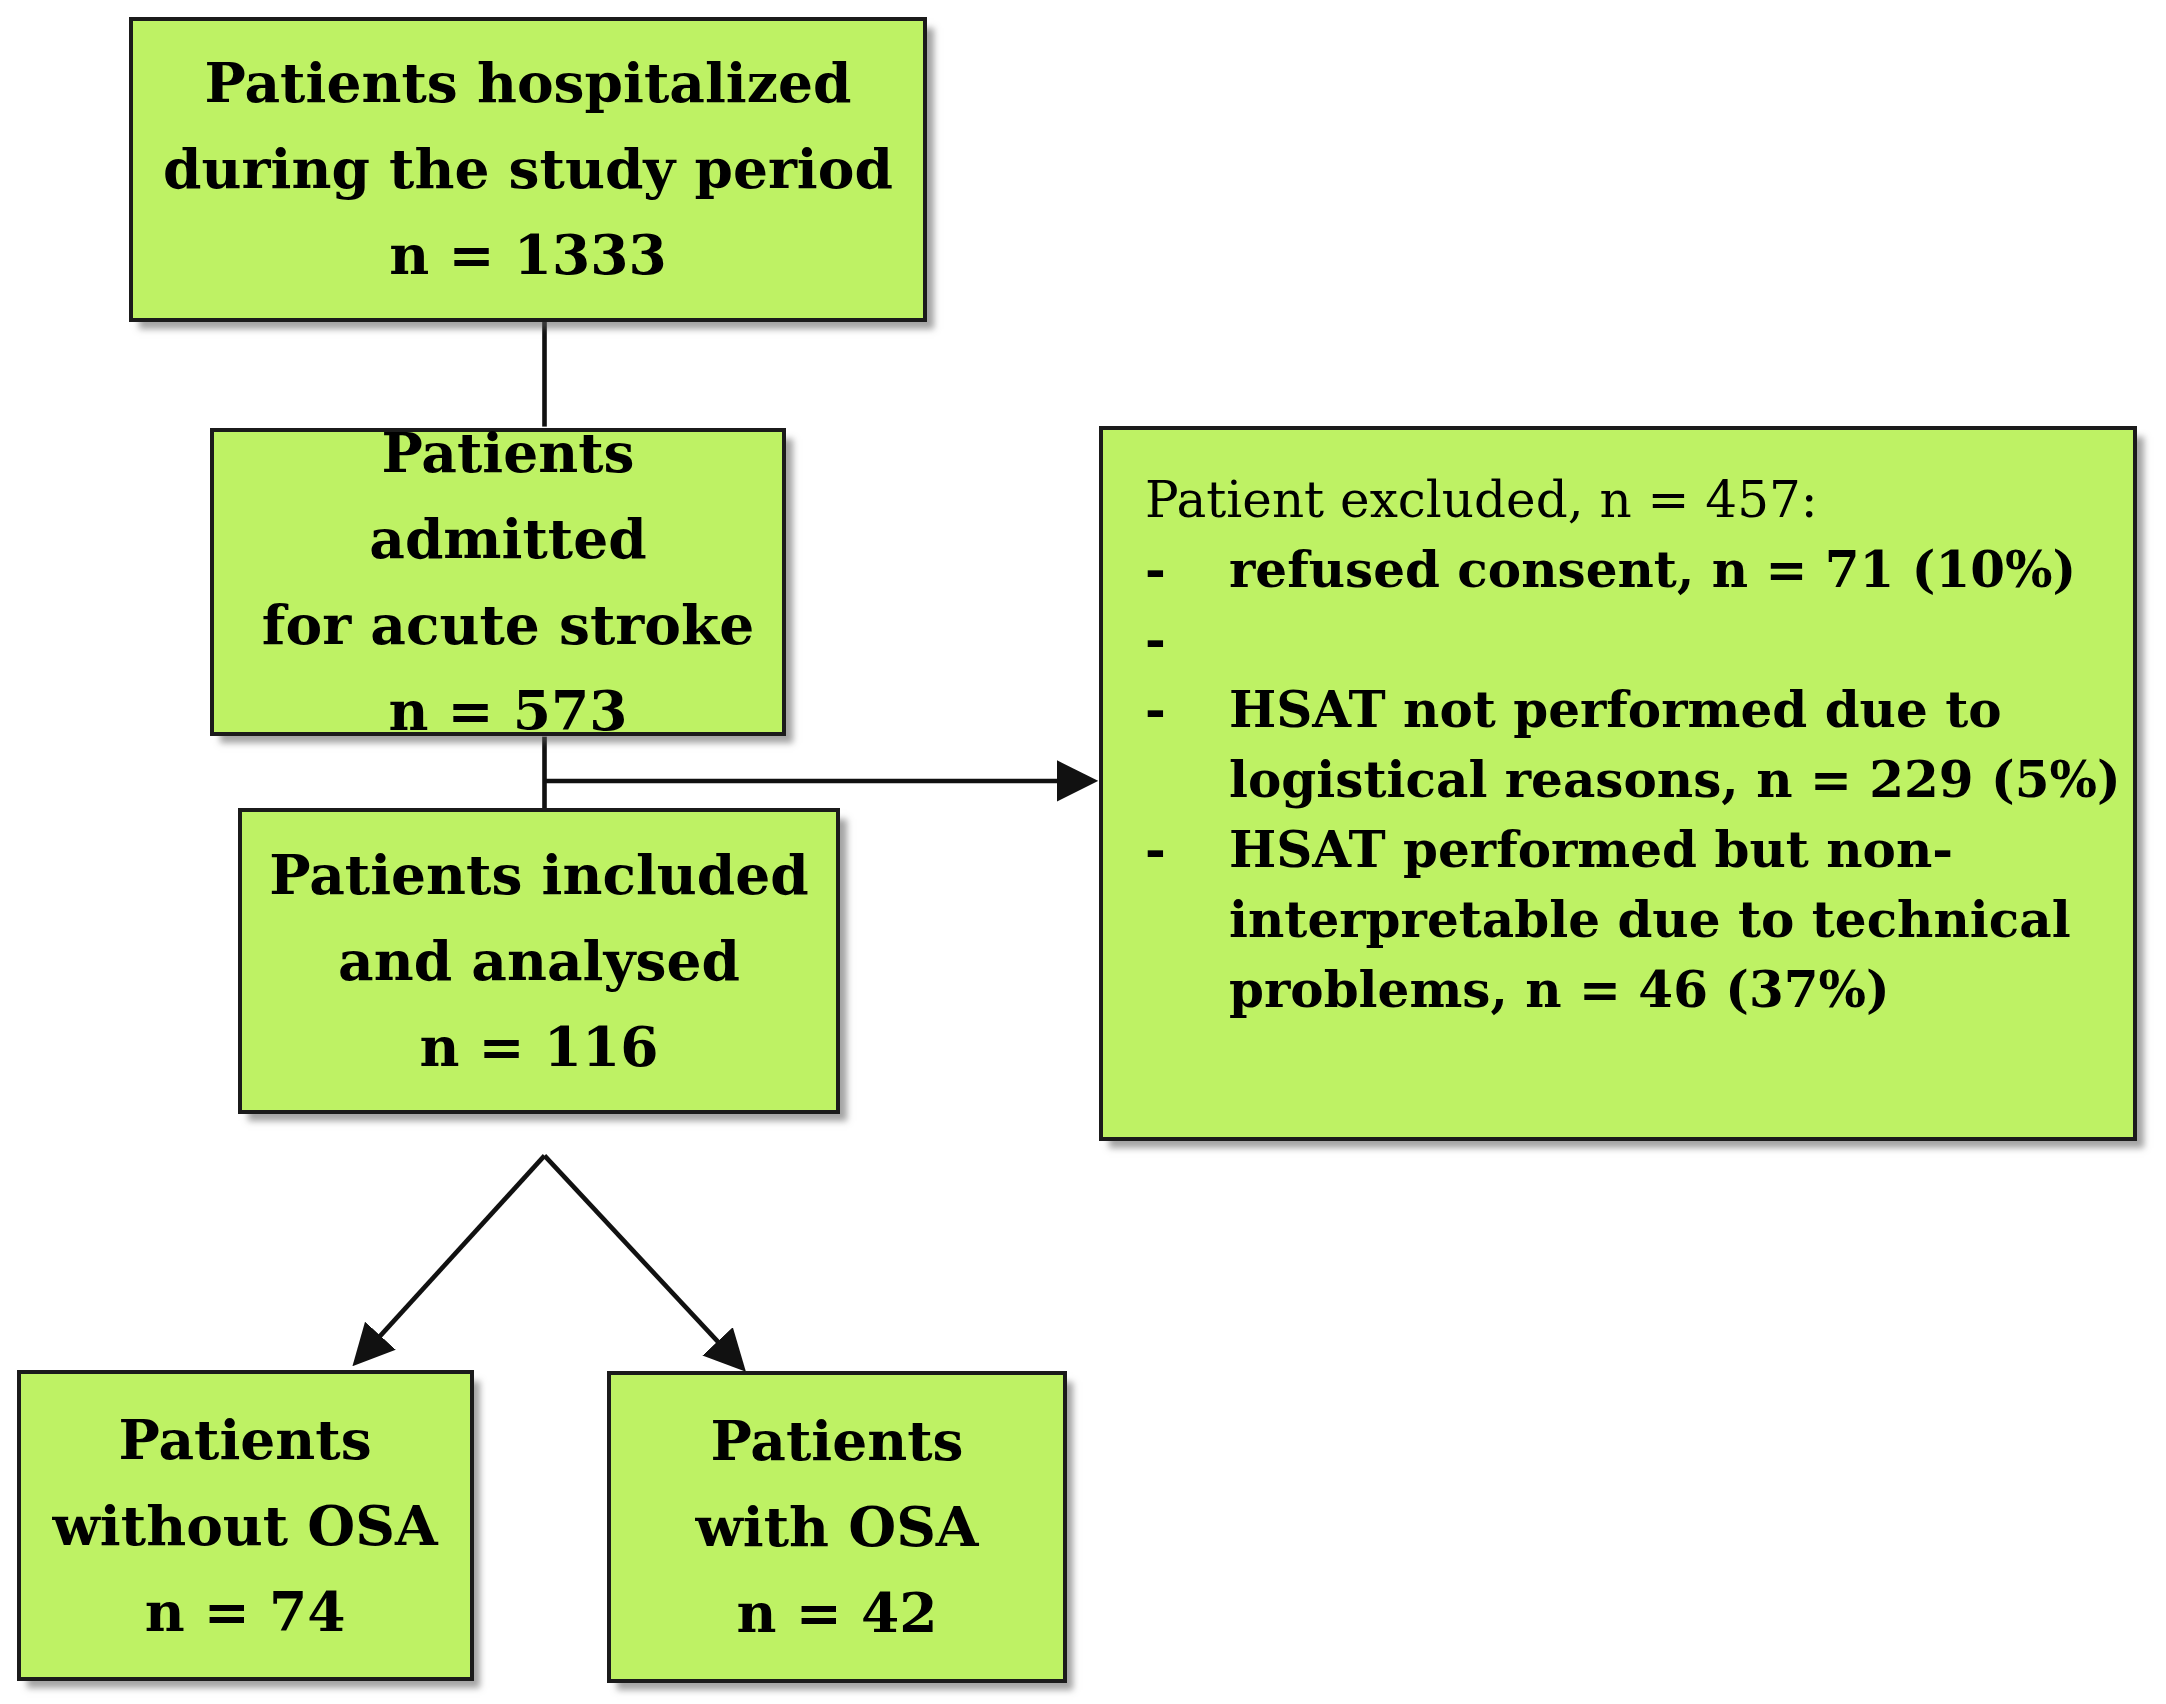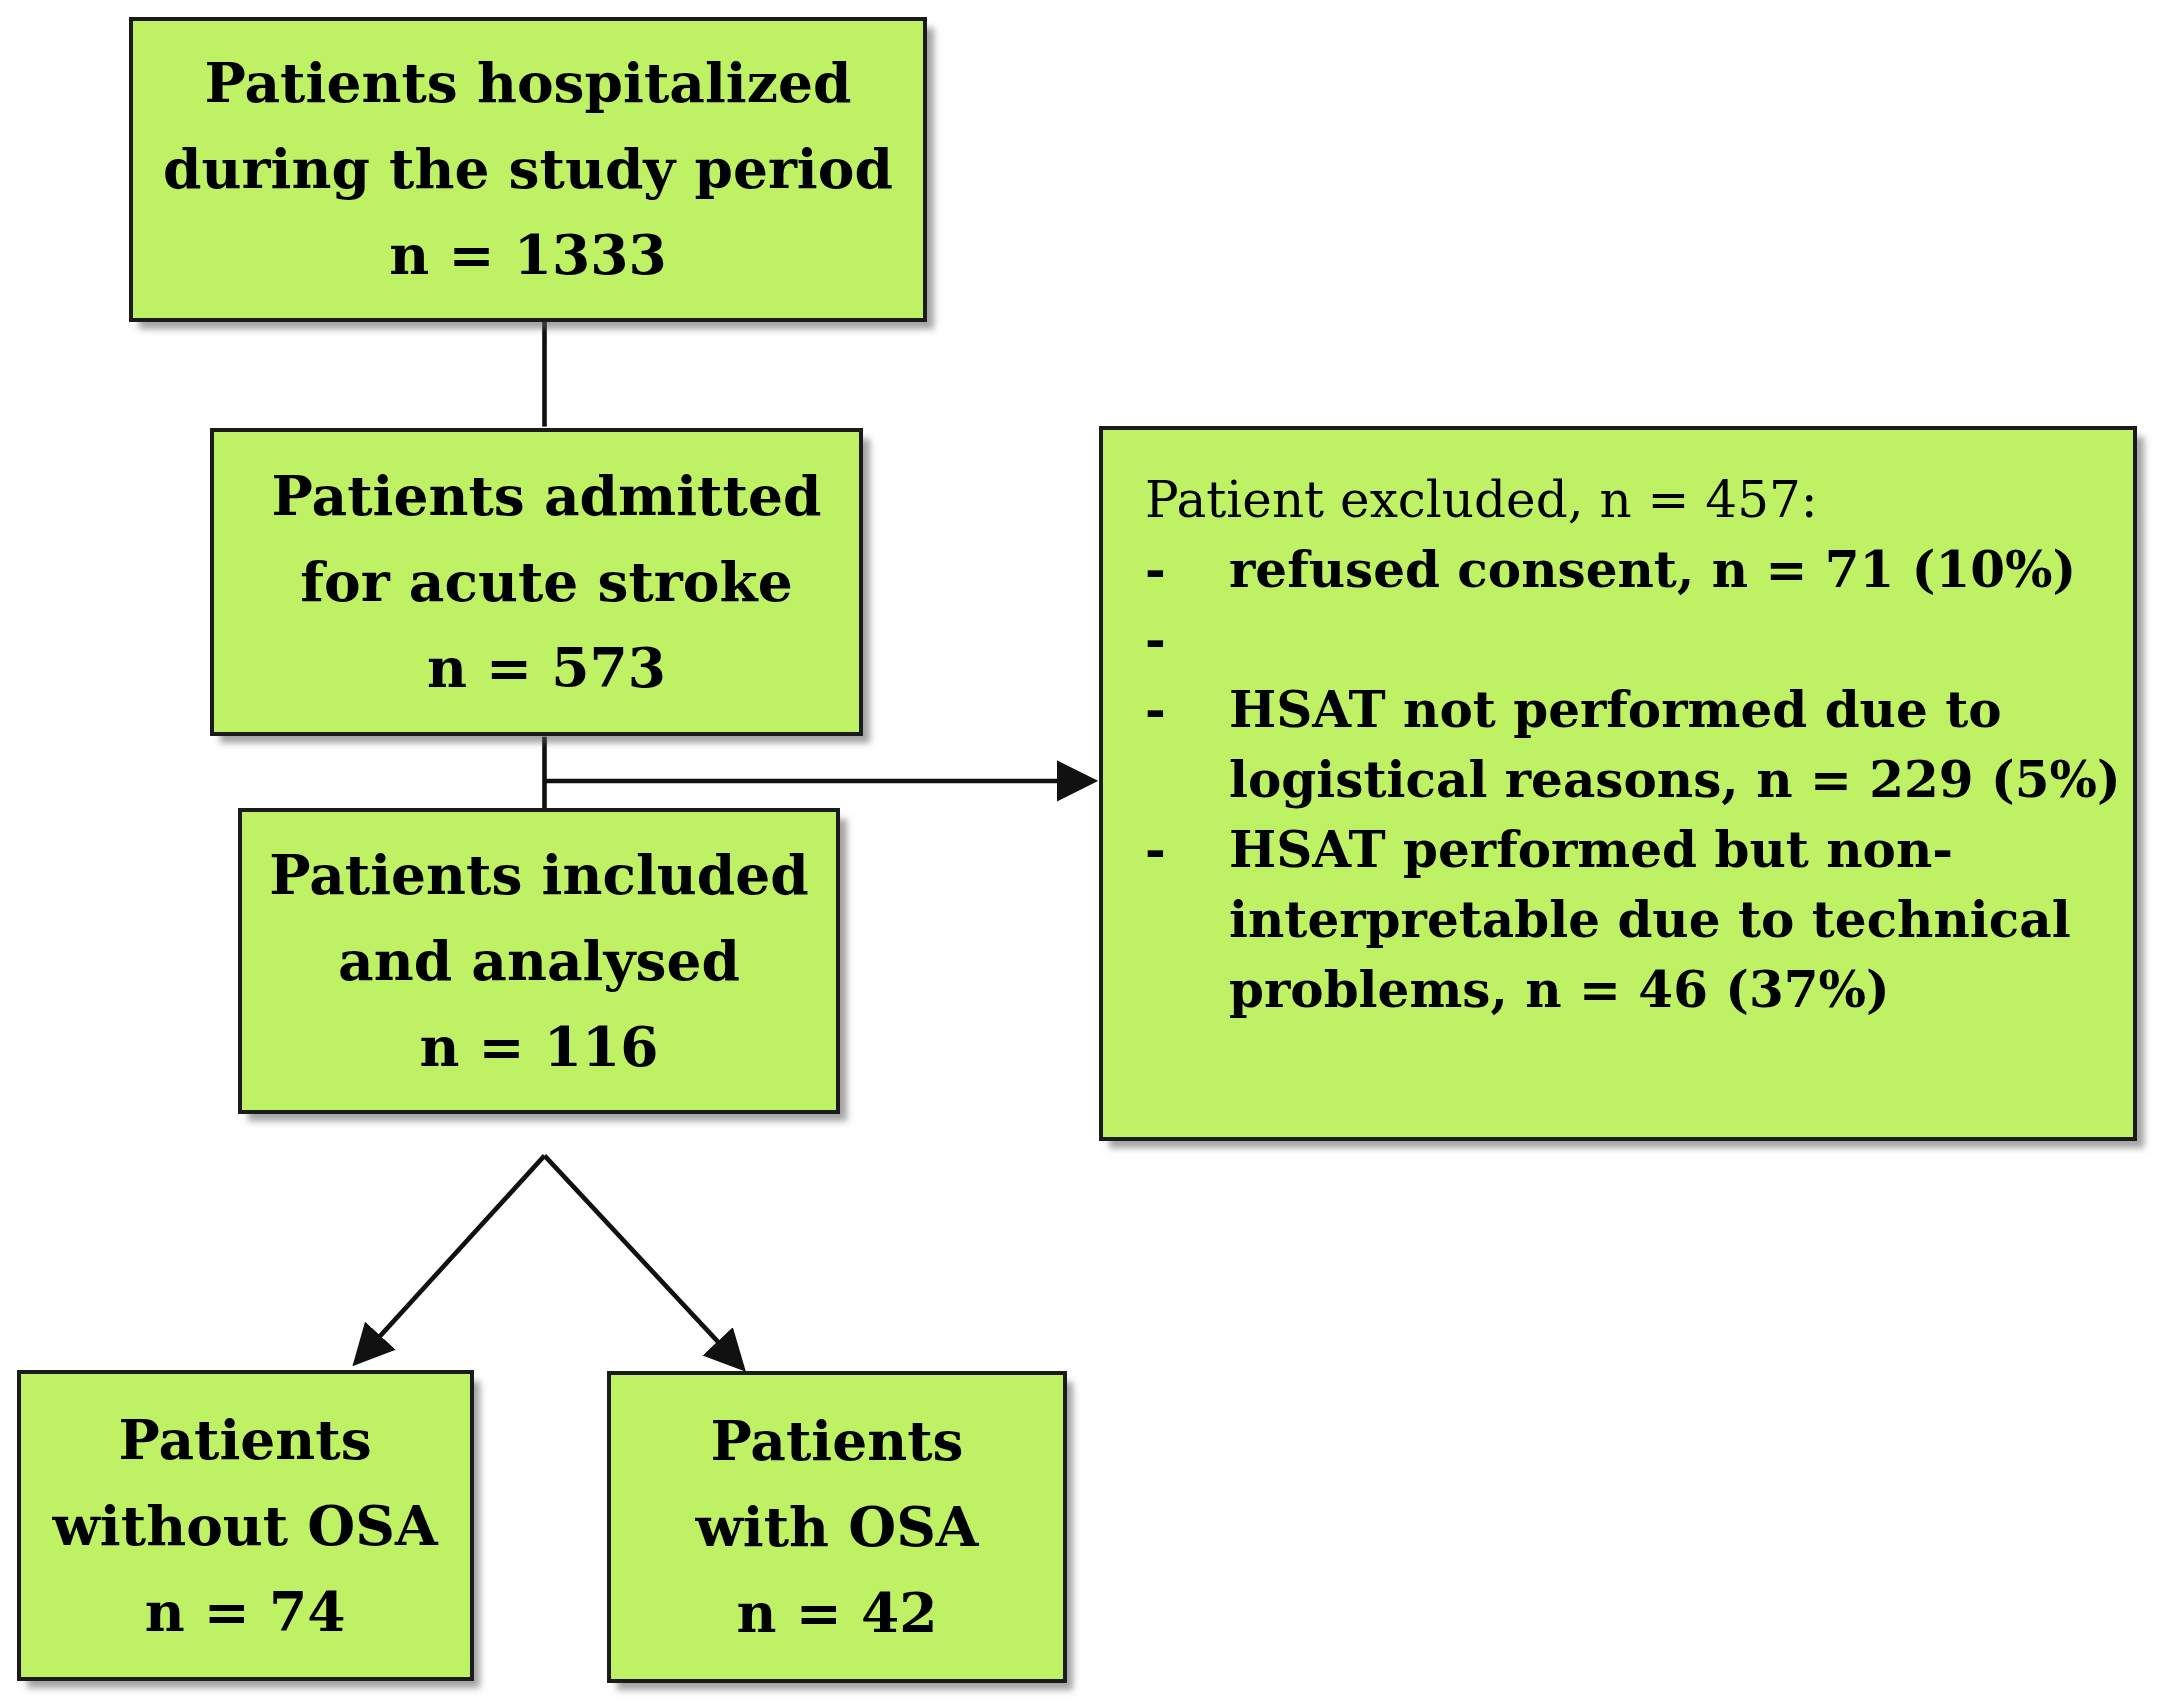--- a/index.html
+++ b/index.html
@@ -30,21 +30,21 @@
     text-align: center;
     font-weight: bold;
   }
   .box .lines {
     white-space: pre-line;
     font-size: 55px;
     line-height: 86px;
     font-weight: bold;
   }
   #box-hospitalized { left: 129px;  top: 16.6px;   width: 798px;  height: 305px; }
-  #box-admitted     { left: 210px;  top: 428px;  width: 653px;  height: 308px; padding-left: 20px; }
+  #box-admitted     { left: 210px;  top: 428px;  width: 576px;  height: 308px; padding-left: 20px; }
   #box-included     { left: 238px;  top: 808px;  width: 602px;  height: 306px; }
   #box-without-osa  { left: 16.6px;   top: 1370px; width: 457px;  height: 311px; }
   #box-with-osa     { left: 607px;  top: 1371px; width: 460px;  height: 312px; }
 
   #box-excluded {
     left: 1099px; top: 426px; width: 1038px; height: 715px;
     display: block;
     text-align: left;
     padding: 35px 14.8px 18.5px 42px;
     overflow: hidden;

